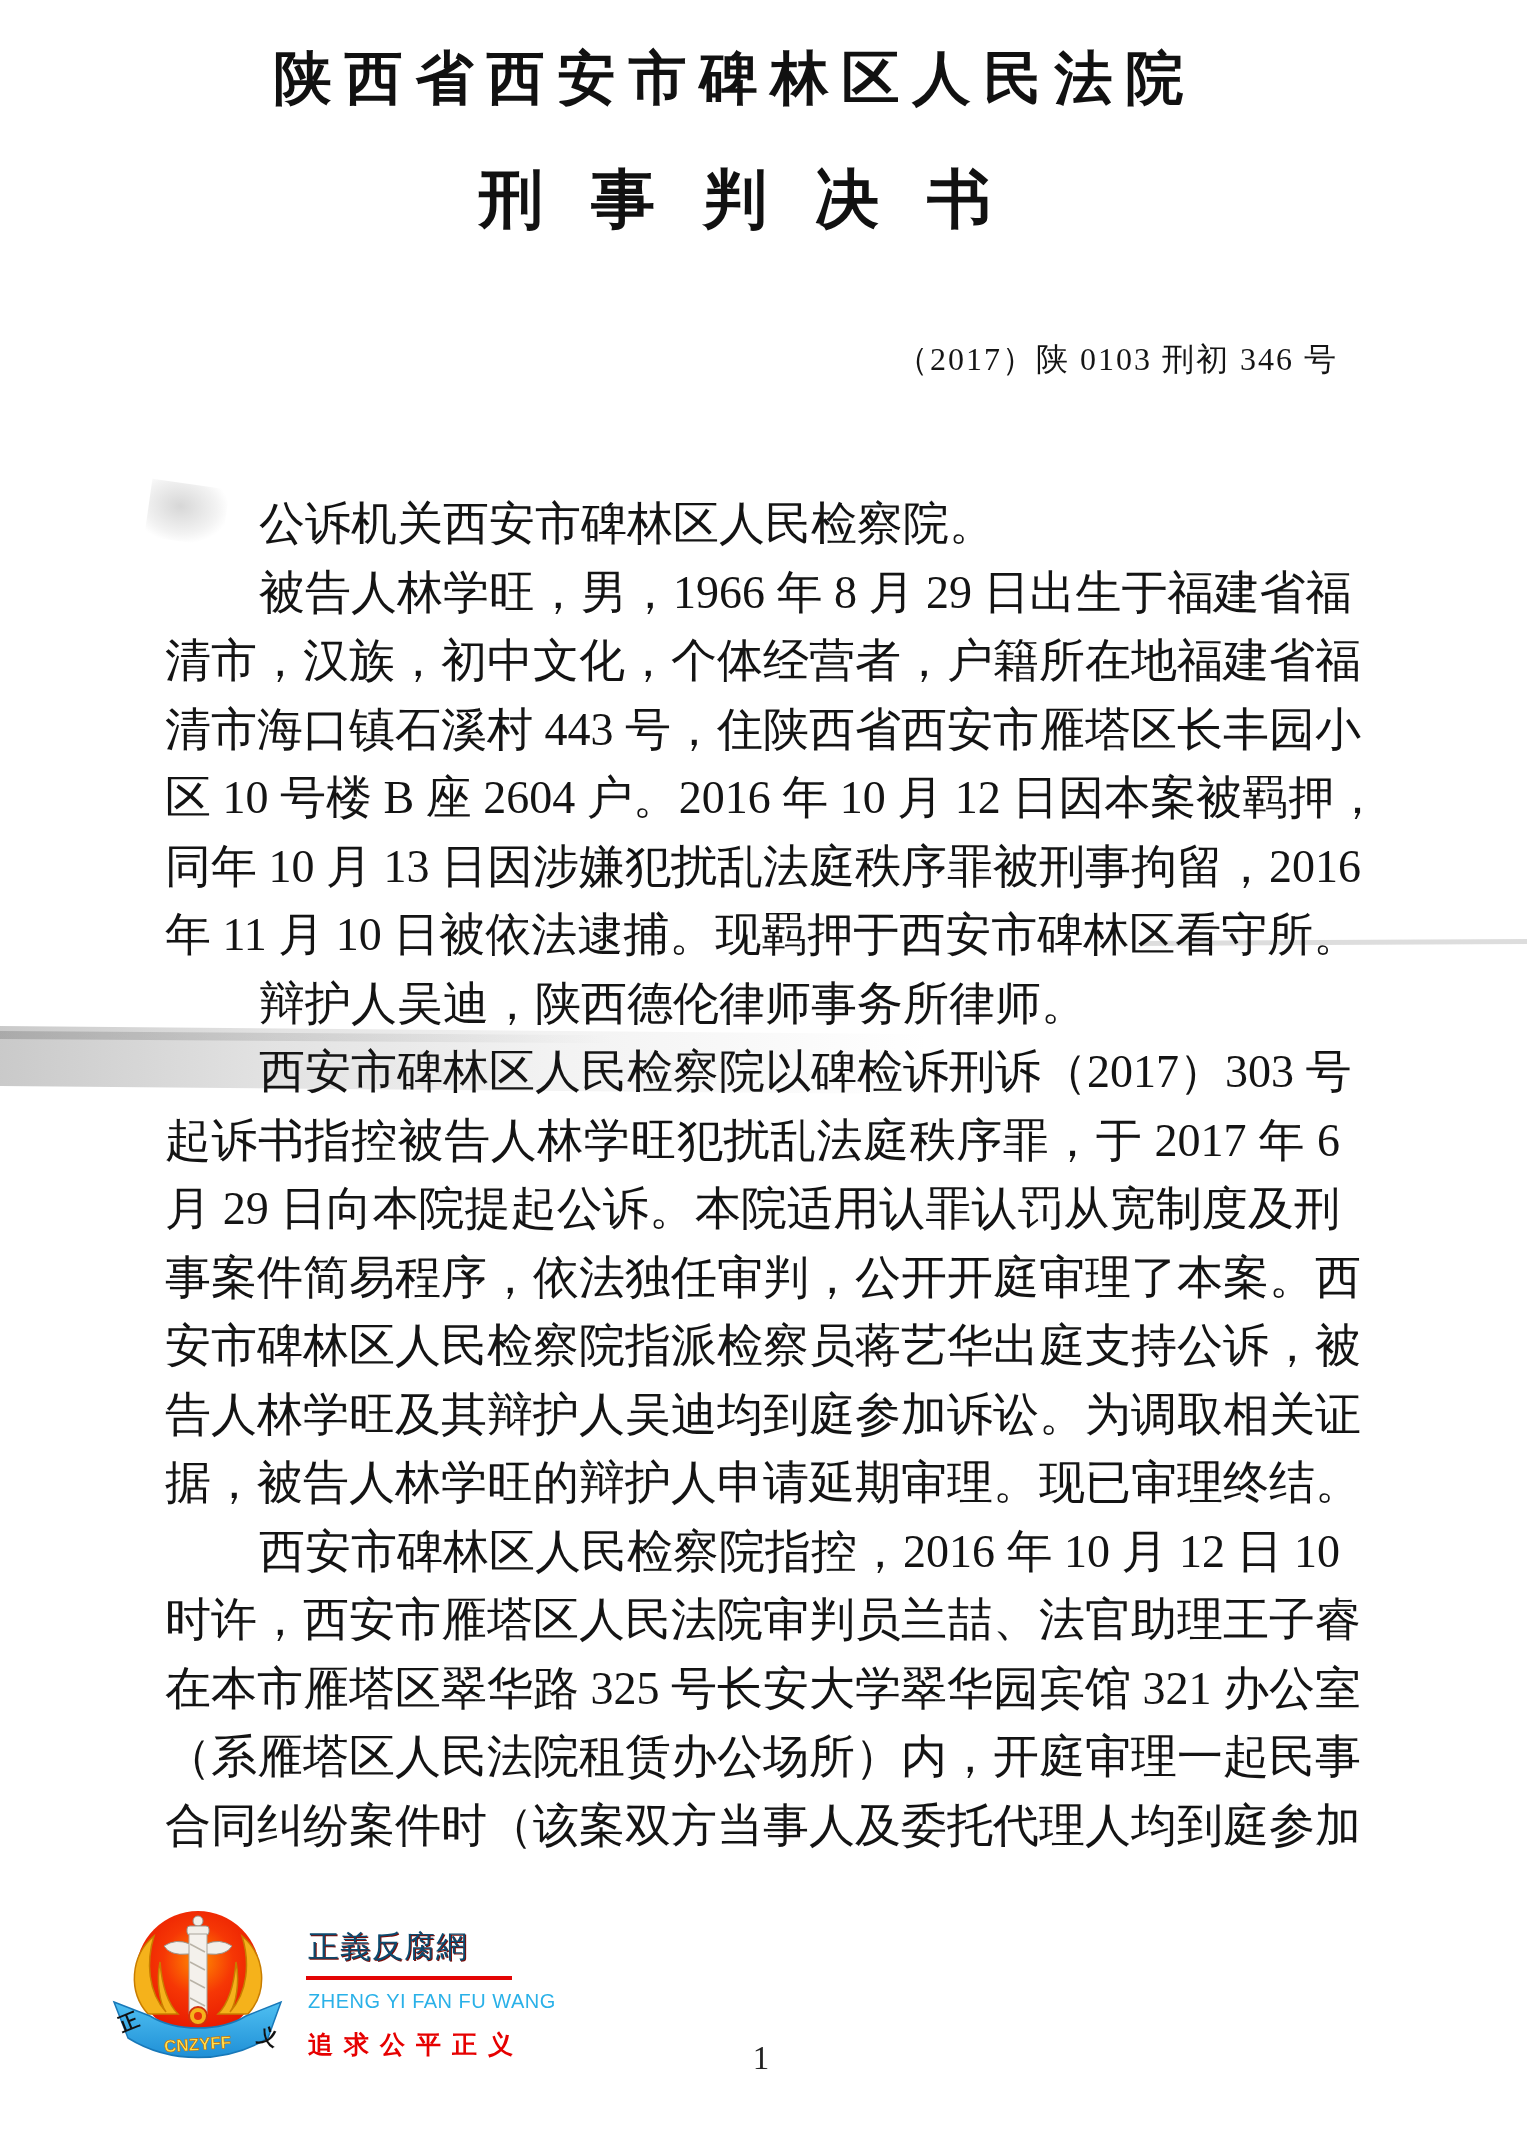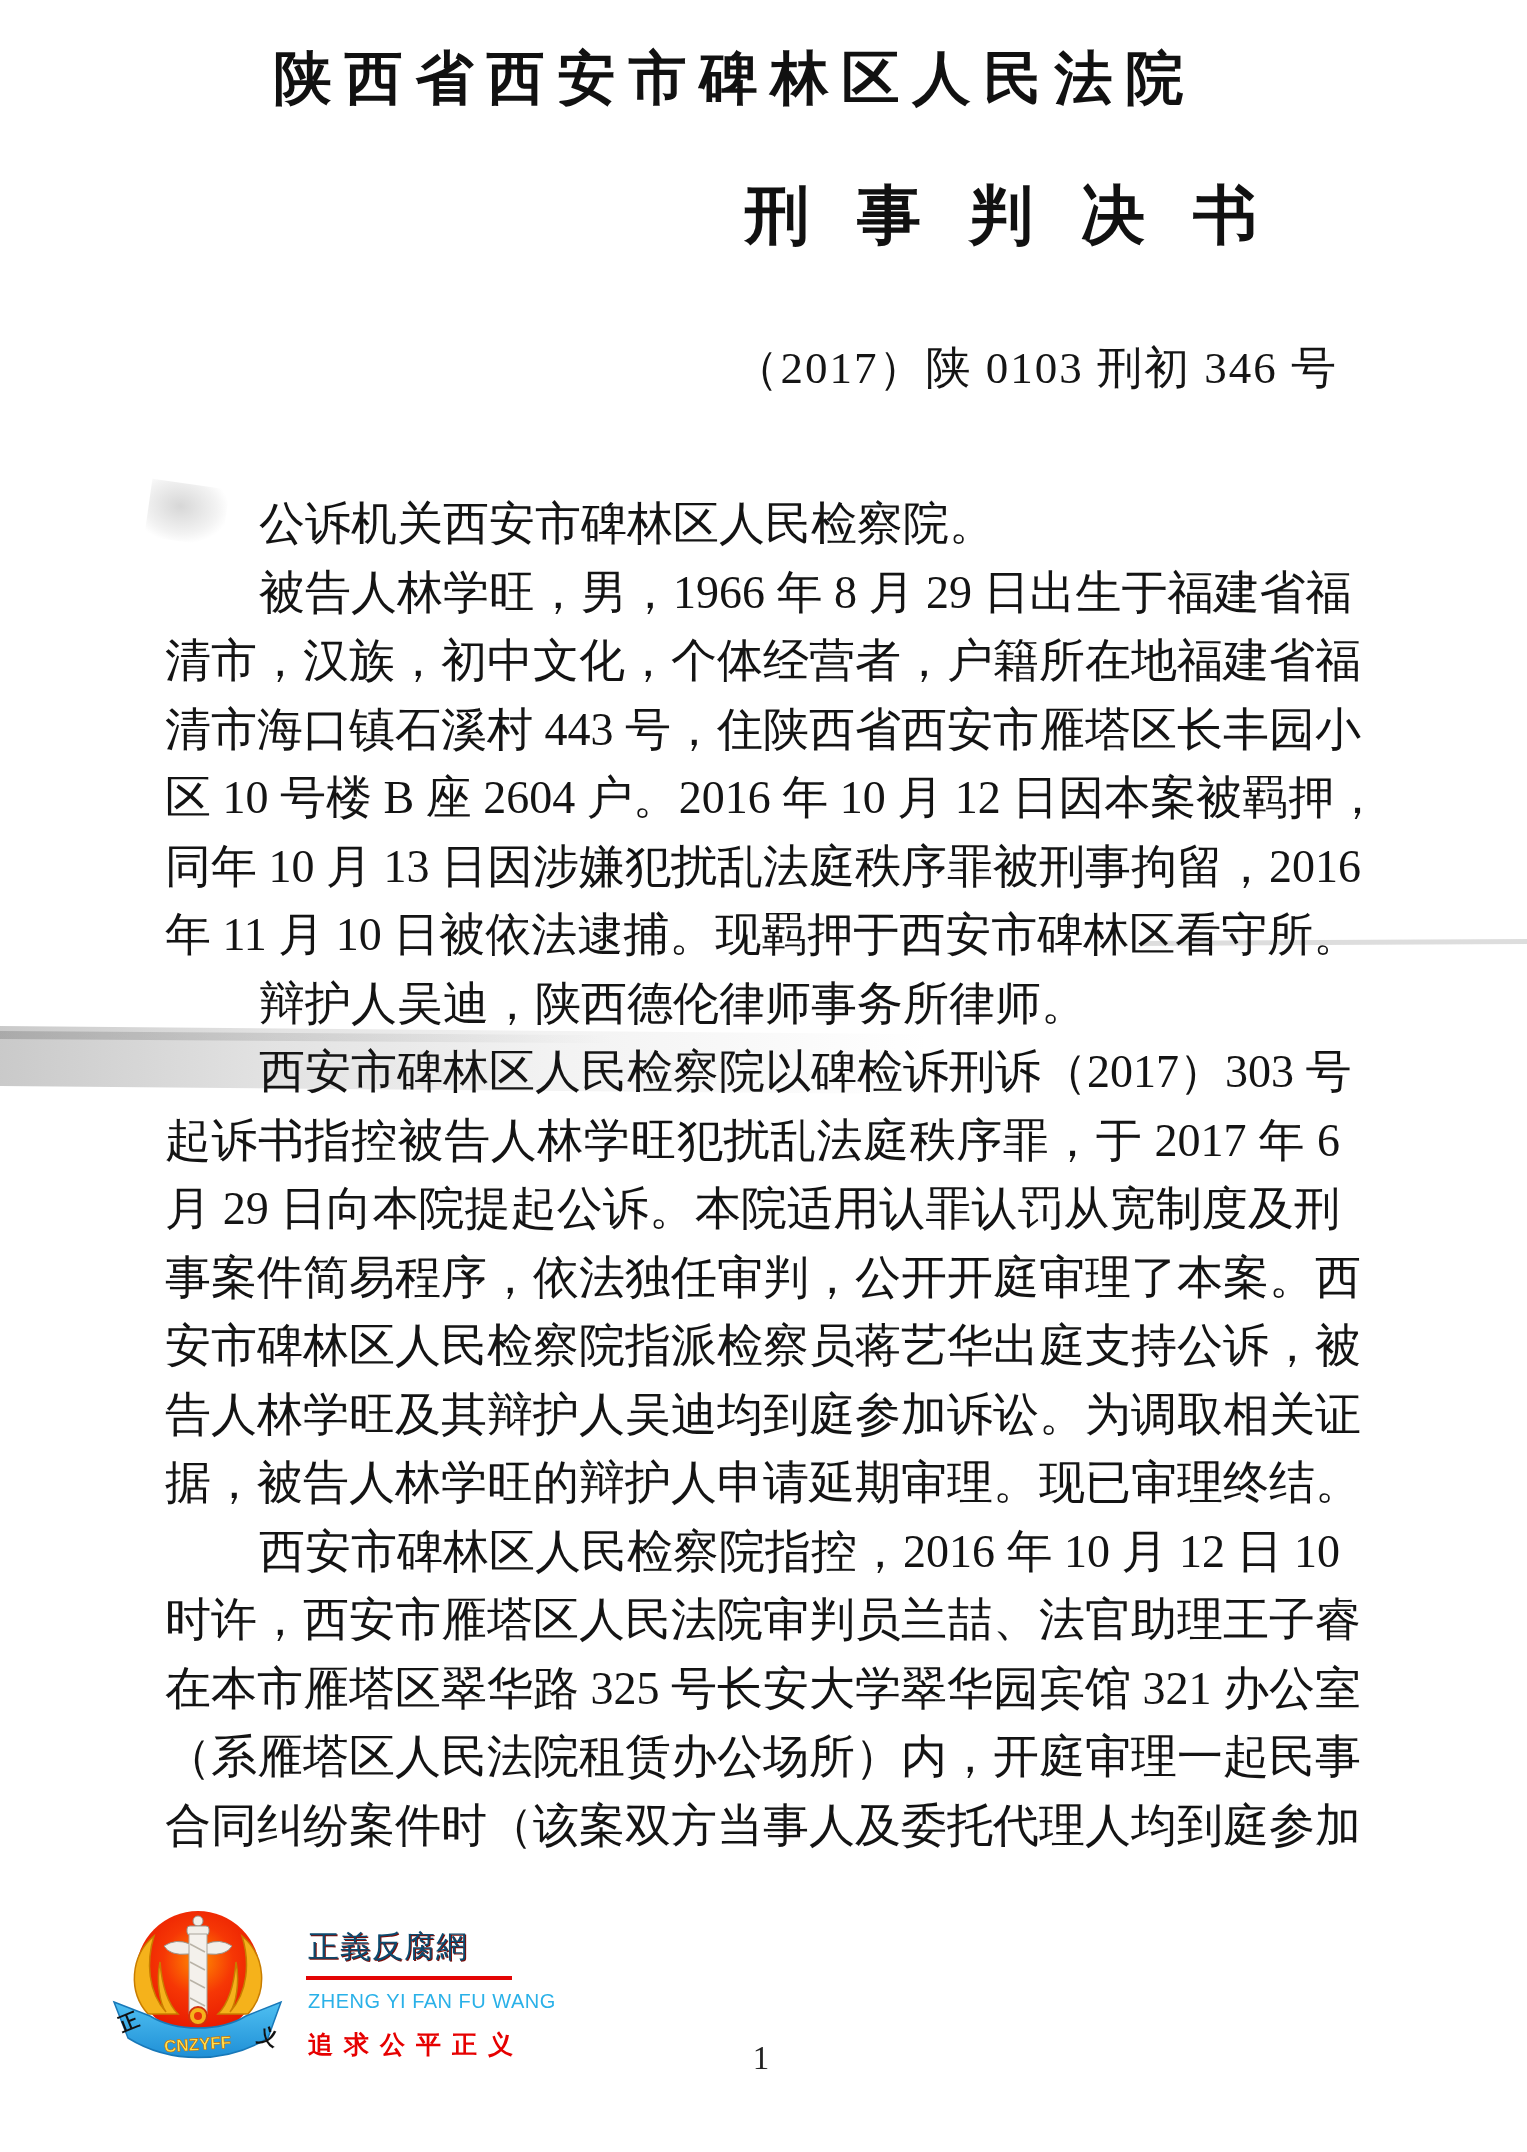--- a/index.html
+++ b/index.html
@@ -12,27 +12,27 @@
     font-family:"Liberation Serif","DejaVu Serif",serif;
     color:#1a1a1a;
   }
   
   .court-name{
     position:absolute;left:165px;top:40px;width:1140px;
     font-size:58px;font-weight:600;letter-spacing:13px;
     text-align:center;white-space:nowrap;color:#111;
   }
   .doc-type{
-    position:absolute;left:165px;top:172px;width:1140px;
+    position:absolute;left:165px;top:156px;width:1140px;
     font-size:64px;font-weight:600;letter-spacing:48px;text-indent:48px;
-    text-align:right;white-space:nowrap;color:#111;
+    text-align:center;white-space:nowrap;color:#111;
   }
   .case-no{
     position:absolute;top:338px;right:189px;
-    font-size:45px;letter-spacing:2px;white-space:nowrap;color:#151515;
+    font-size:32px;letter-spacing:2px;white-space:nowrap;color:#151515;
   }
   
   .body-text{
     position:absolute;left:165px;top:490px;width:1175px;
     font-size:46px;line-height:68.5px;color:#141414;
   }
   .ln{
     text-align:justify;text-align-last:justify;
     white-space:nowrap;height:68.5px;overflow:visible;
   }

